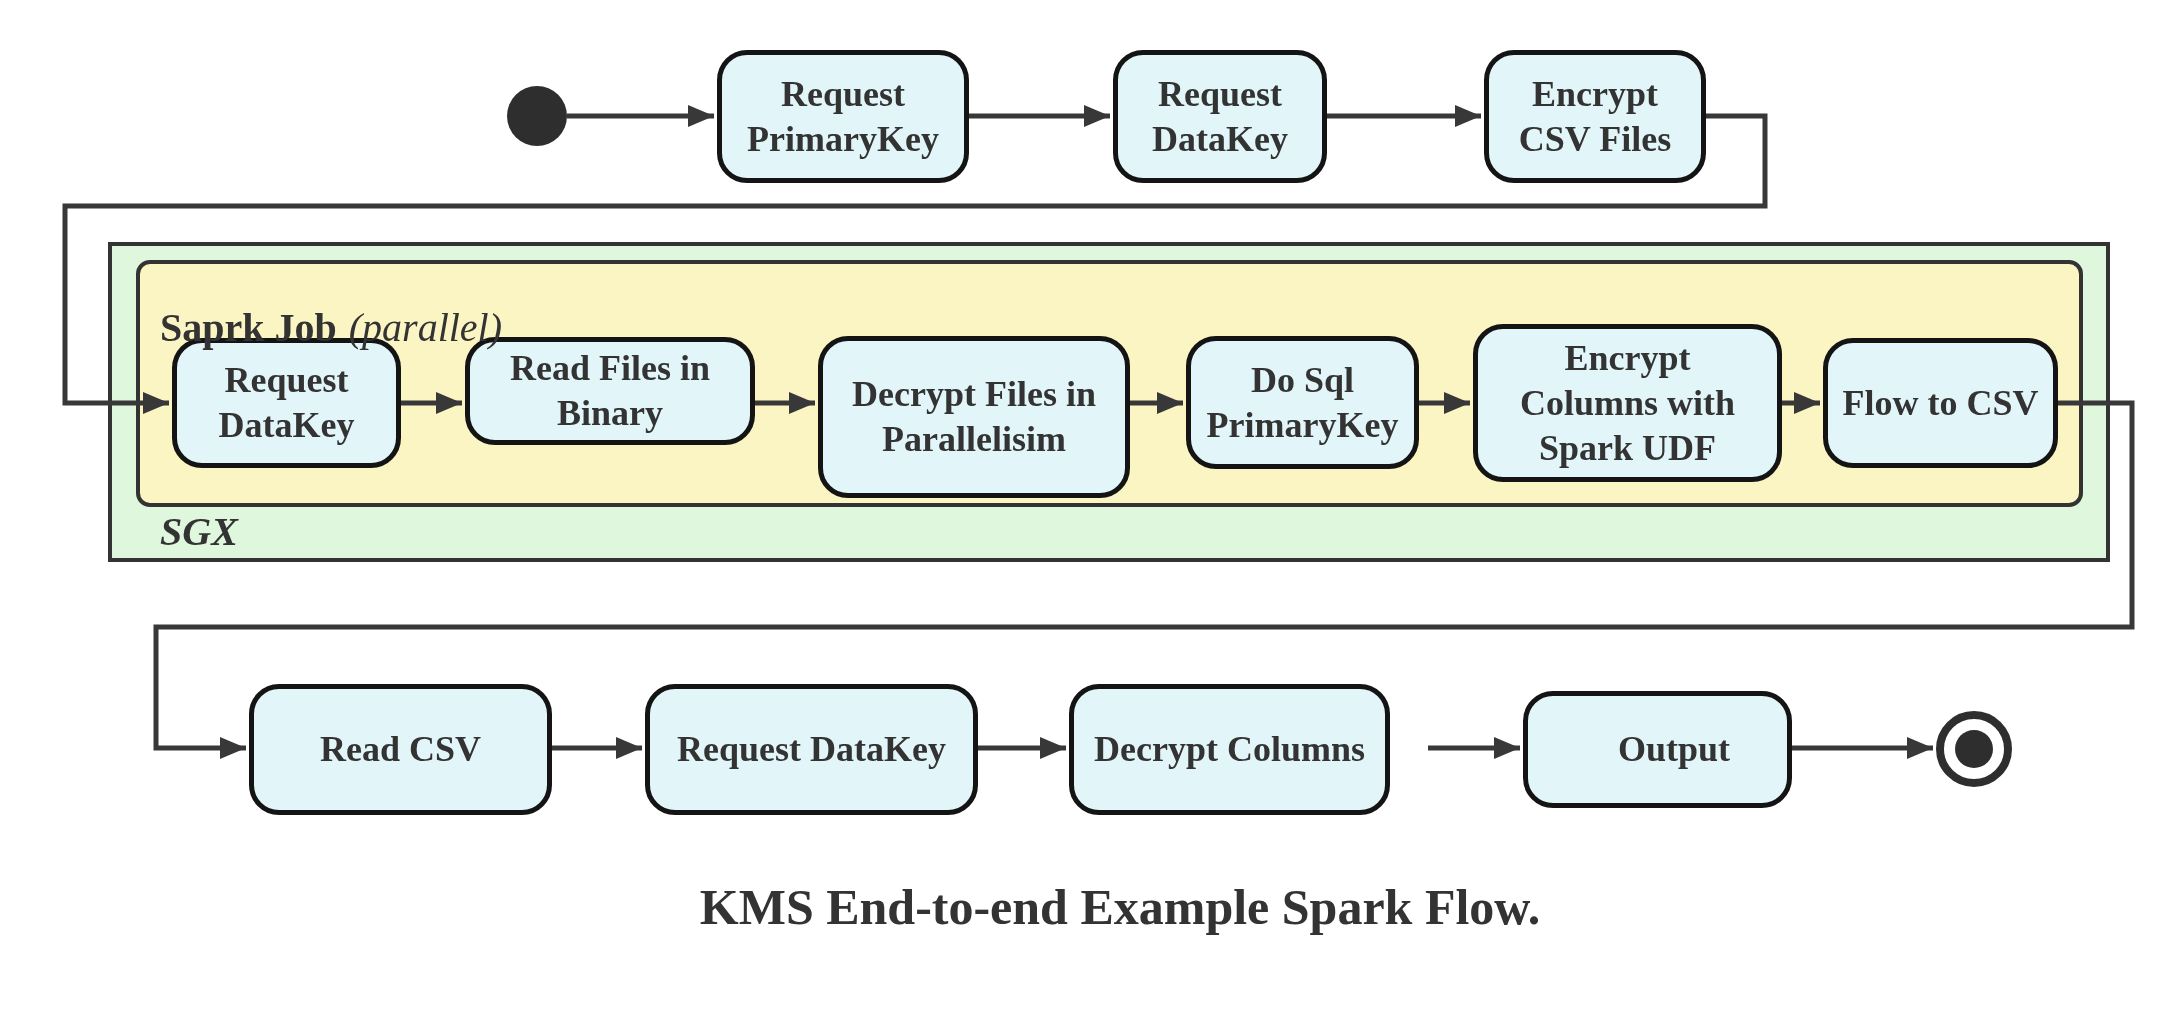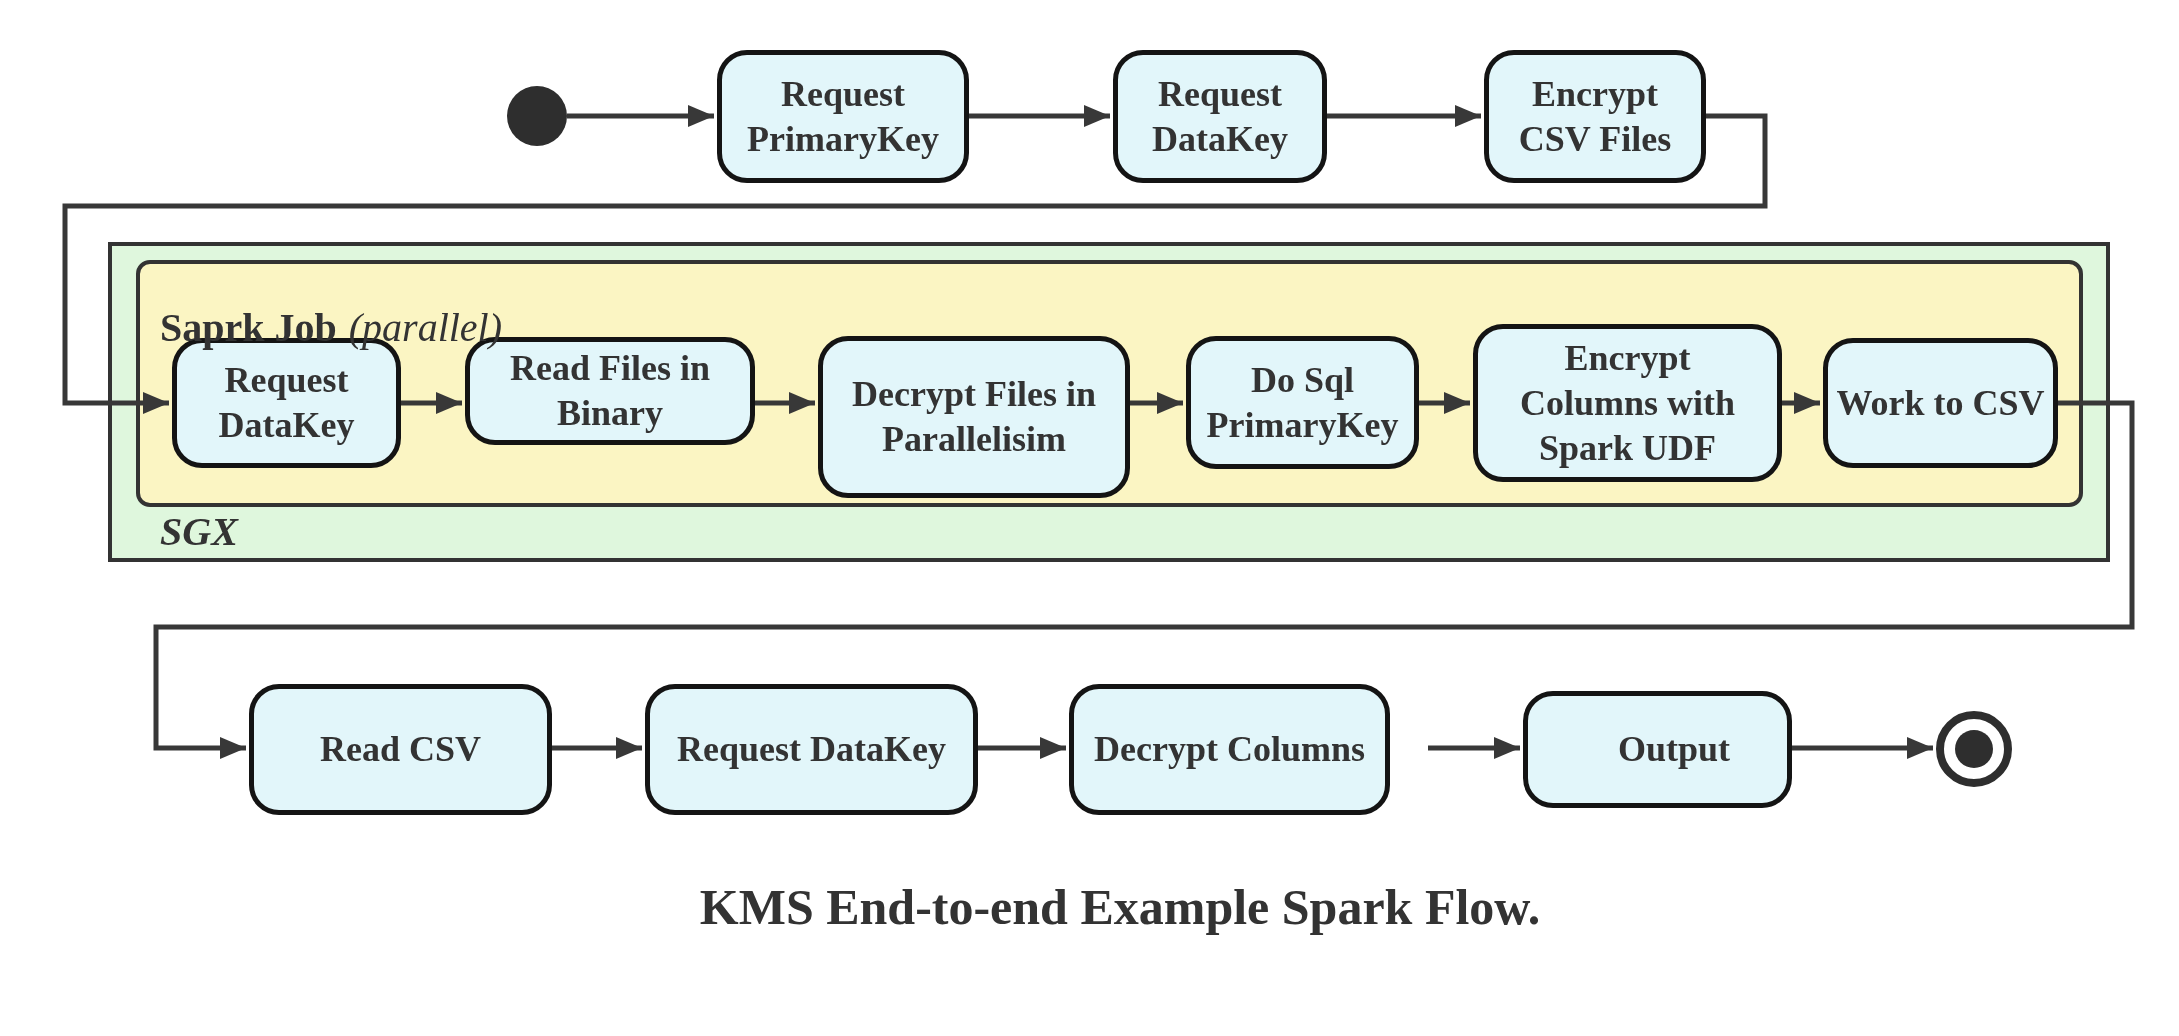--- a/index.html
+++ b/index.html
@@ -139,21 +139,21 @@
   <div class="node" style="left:1186px;top:336px;width:233px;height:133px;">
     <span class="lbl">Do Sql
 PrimaryKey</span>
   </div>
   <div class="node" style="left:1473px;top:324px;width:309px;height:158px;">
     <span class="lbl">Encrypt
 Columns with
 Spark UDF</span>
   </div>
   <div class="node" style="left:1823px;top:338px;width:235px;height:130px;">
-    <span class="lbl">Work to CSV</span>
+    <span class="lbl">Flow to CSV</span>
   </div>
 
   <div class="node" style="left:249px;top:684px;width:303px;height:131px;">
     <span class="lbl">Read CSV</span>
   </div>
   <div class="node" style="left:645px;top:684px;width:333px;height:131px;">
     <span class="lbl">Request DataKey</span>
   </div>
   <div class="node" style="left:1069px;top:684px;width:321px;height:131px;">
     <span class="lbl">Decrypt Columns</span>

